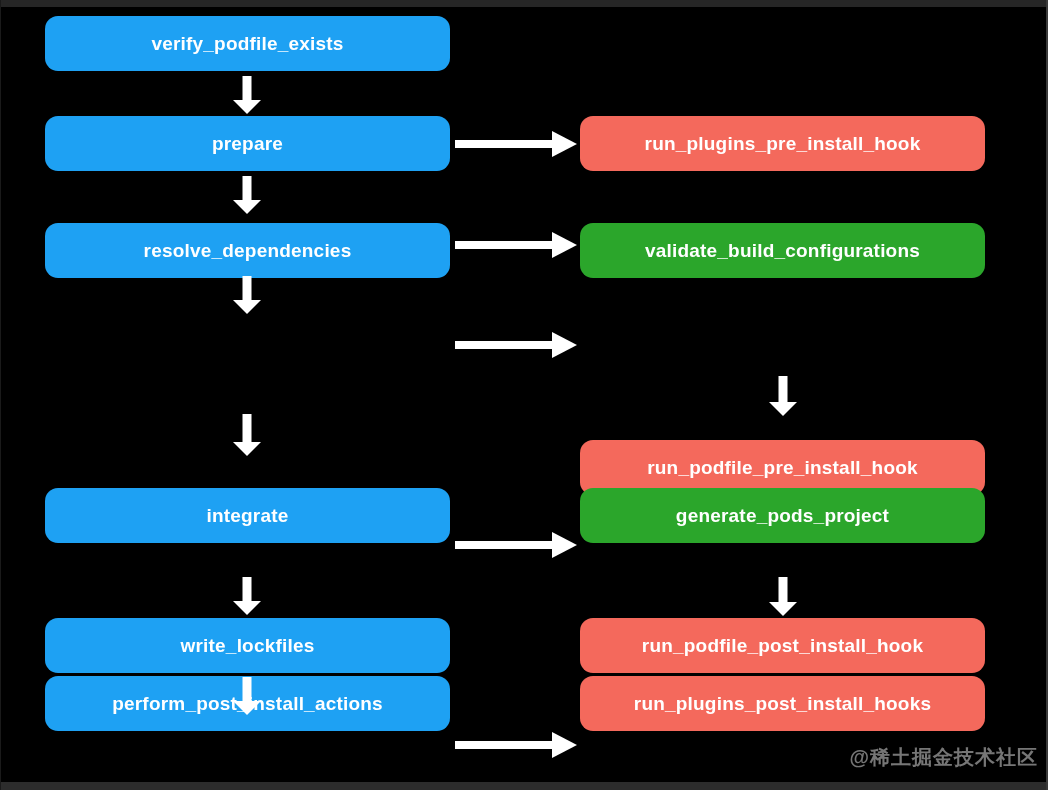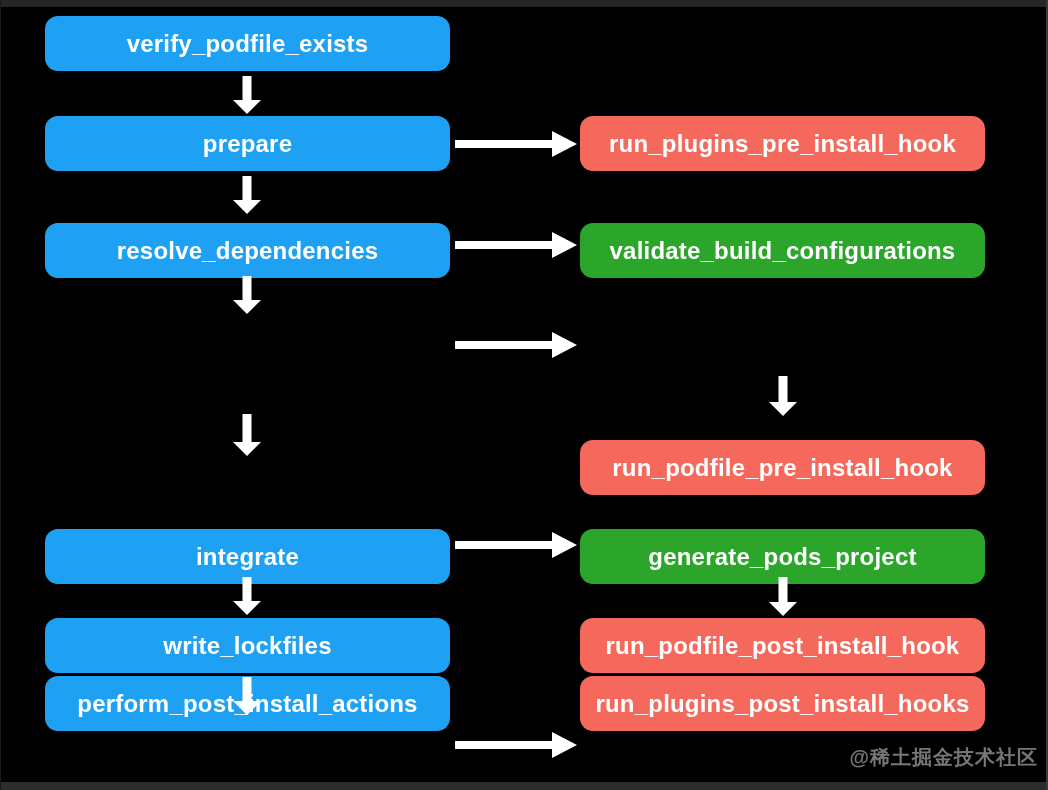--- a/index.html
+++ b/index.html
@@ -13,30 +13,30 @@
     font-family:"Liberation Sans", sans-serif;
   }
   .frame-top{position:absolute;left:0;top:0;width:1048px;height:7px;background:#262626;}
   .frame-bottom{position:absolute;left:0;top:782px;width:1048px;height:8px;background:#2c2c2c;}
   .frame-right{position:absolute;right:0;top:0;width:2px;height:790px;background:#3a3a3a;}
   .frame-left{position:absolute;left:0;top:0;width:1px;height:790px;background:#1a1a1a;}
 
   .node{
     position:absolute; width:405px; height:55px; border-radius:13px;
     display:flex; align-items:center; justify-content:center;
-    color:var(--text); font-size:24px; font-weight:bold; letter-spacing:.2px;
+    color:var(--text); font-size:19px; font-weight:bold; letter-spacing:.2px;
     box-sizing:border-box; padding:0 14px; white-space:nowrap;
   }
   .node.blue{background:var(--blue);}
   .node.red{background:var(--red);}
   .node.green{background:var(--green);}
   .col-l{left:45px;}
   .col-r{left:580px;}
   .r0{top:16px;} .r1{top:116px;} .r2{top:223px;} .r3{top:317px;}
-  .r4{top:440px;} .r5{top:529px;text-align:right;} .r6{top:618px;} .r7{top:676px;}
+  .r4{top:440px;} .r5{top:488px;text-align:right;} .r6{top:618px;} .r7{top:676px;}
 
   
   .varrow{position:absolute; width:30px;}
   .varrow .shaft{
     position:absolute; left:50%; transform:translateX(-50%);
     top:0; bottom:13px; width:9px; background:var(--arrow);
   }
   .varrow .head{
     position:absolute; bottom:0; left:50%; transform:translateX(-50%);
     width:0; height:0;

